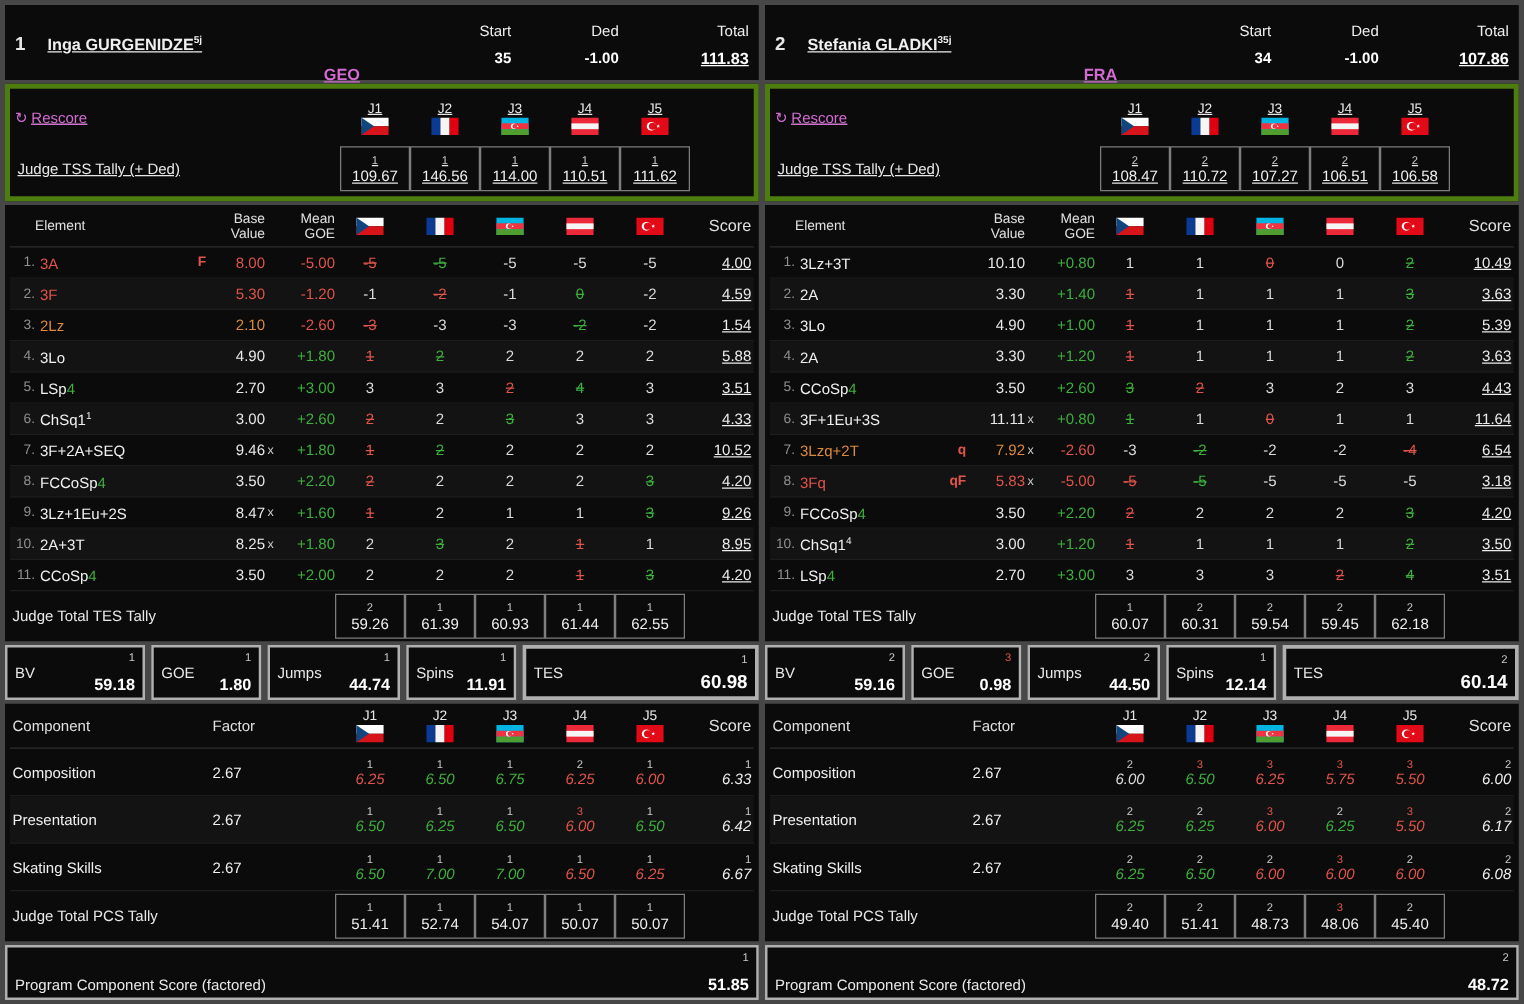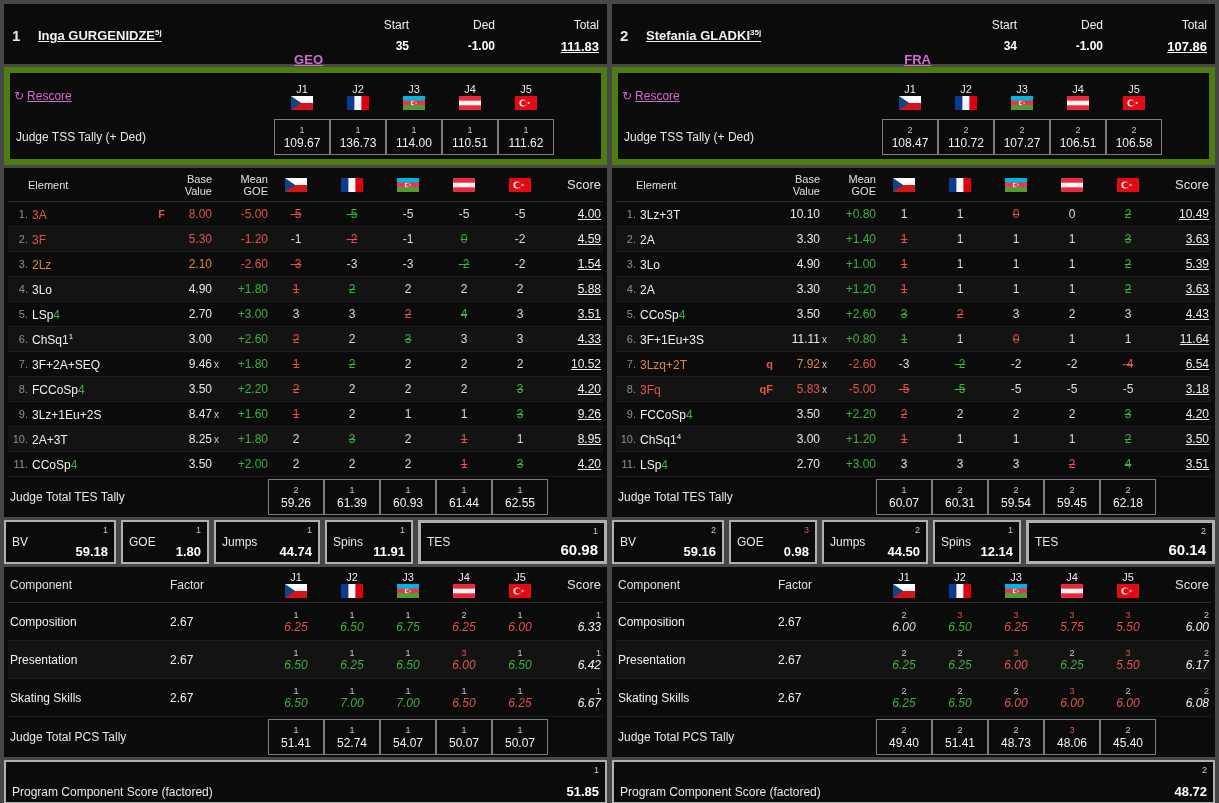--- a/index.html
+++ b/index.html
@@ -20,35 +20,35 @@
 
   .root { display:flex; gap:5px; padding:4px; }
   .panel { width:603px; display:flex; flex-direction:column; gap:3px; }
   .sec { background:#0b0b0b; padding:0 4px; }
 
   
   .header { display:grid; grid-template-columns:30px 1fr 64px 86px 86px 104px; align-items:center; height:60px; padding:0 8px 0 4px; }
   .hrank { font-size:15px; font-weight:bold; padding-left:4px; }
   .hname a { font-size:13px; font-weight:bold; }
   .hname sup { font-size:8px; }
-  .hcountry { text-align:right;margin-top:48px; }
+  .hcountry { text-align:left;margin-top:48px; }
   .hcountry a { font-size:13px; font-weight:bold; }
   .hcol { display:flex; flex-direction:column; align-items:flex-end; gap:7px; }
   .hlbl { font-size:12px; color:#f0f0f0; }
   .hval { font-size:12px; font-weight:bold; color:#ffffff;margin-left:29px; }
   a.hval { font-size:13px; }
 
   
   .egrid { display:grid; grid-template-columns:22px 112px 26px 44px 12px 44px repeat(5,56px) 1fr; align-items:center; }
   .cgrid { display:grid; grid-template-columns:160px 100px repeat(5,56px) 1fr; align-items:center; }
   .span6 { grid-column:1/7; }
   .span2 { grid-column:1/3; }
 
   
-  .jbox { border:6px solid #4d7c0f; padding:2px 4px; }
+  .jbox { border:4px solid #4d7c0f; padding:2px 4px;text-decoration:underline; }
   .jrow { height:42px; }
   .rescore { font-size:12px; }
   .ricon { display:inline-block; margin-right:3px; }
   .jcol { display:flex; flex-direction:column; align-items:center; gap:1px; justify-self:center; }
   .jlbl { font-size:11px; color:#e8e8e8; }
   .flag svg { width:22px; height:14px; display:block; }
 
   
   .trow { height:40px; }
   .tlbl { font-size:12px; padding-left:2px; }
@@ -190,21 +190,21 @@
           <div></div>
         </div>
         <div class="egrid trow">
           <div class="tlbl span6">Judge TSS Tally (+ Ded)</div>
           <div class="tcell">
             <div class="trank">1</div>
             <div class="tval">109.67</div>
           </div>
           <div class="tcell">
             <div class="trank">1</div>
-            <div class="tval">136.73</div>
+            <div class="tval">146.56</div>
           </div>
           <div class="tcell">
             <div class="trank">1</div>
             <div class="tval">114.00</div>
           </div>
           <div class="tcell">
             <div class="trank">1</div>
             <div class="tval">110.51</div>
           </div>
           <div class="tcell">

